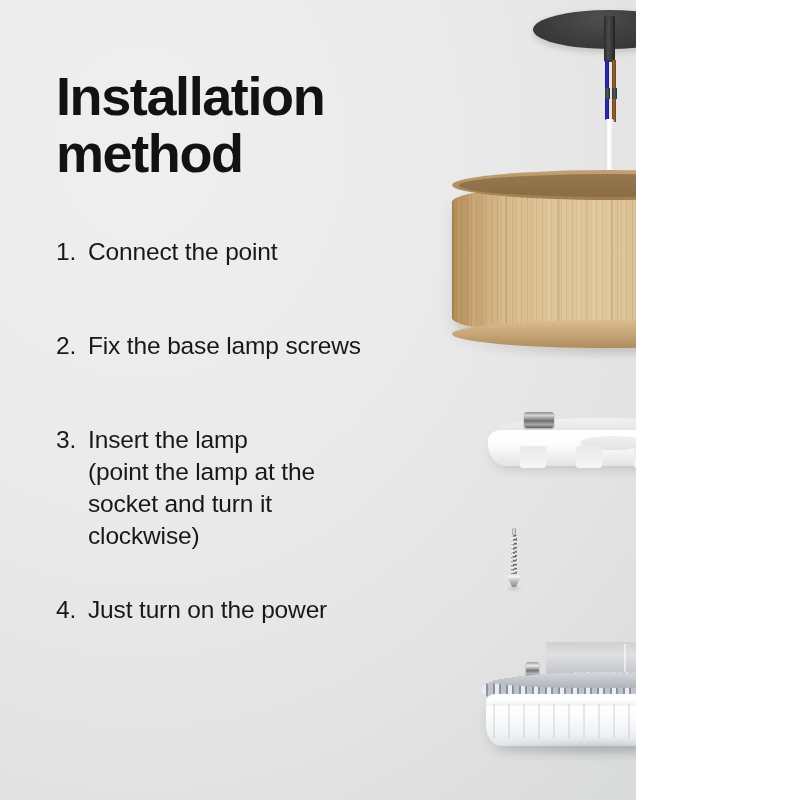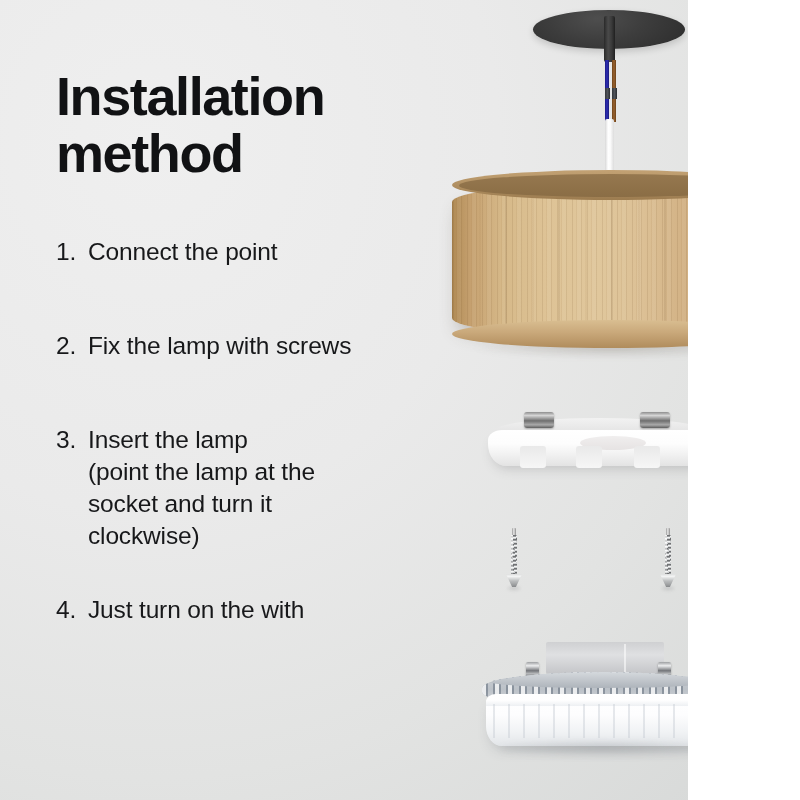--- a/index.html
+++ b/index.html
@@ -6,21 +6,21 @@
   * { margin:0; padding:0; box-sizing:border-box; }
 
   html, body {
     width:800px; height:800px;
     overflow:hidden;
     font-family:"Liberation Sans", sans-serif;
   }
 
   #scene {
     position:relative;
-    width:688px; height:800px;
+    width:636px; height:800px;
     background:
       radial-gradient(ellipse 120% 110% at 22% 18%, #efefef 0%, #eaeaea 42%, #e2e3e2 72%, #d8dad9 100%);
     overflow:hidden;
   }
 
   
   #text-col {
     position:absolute;
     left:56px; top:68px;
     width:410px;
@@ -400,38 +400,38 @@
 
       <div class="step">
         <span class="step-num">1.</span>
         <span class="step-body">Connect the point</span>
       </div>
 
       <div class="gap-1"></div>
 
       <div class="step">
         <span class="step-num">2.</span>
-        <span class="step-body">Fix the lamp with screws</span>
+        <span class="step-body">Fix the base lamp screws</span>
       </div>
 
       <div class="gap-2"></div>
 
       <div class="step">
         <span class="step-num">3.</span>
         <span class="step-body">Insert the lamp
 (point the lamp at the
 socket and turn it
 clockwise)</span>
       </div>
 
       <div class="gap-3"></div>
 
       <div class="step">
         <span class="step-num">4.</span>
-        <span class="step-body">Just turn on the with</span>
+        <span class="step-body">Just turn on the power</span>
       </div>
 
     </div>
   </div>
 
   <div id="product-col">
 
     <div id="canopy"></div>
     <div id="cable-sheath"></div>
 

